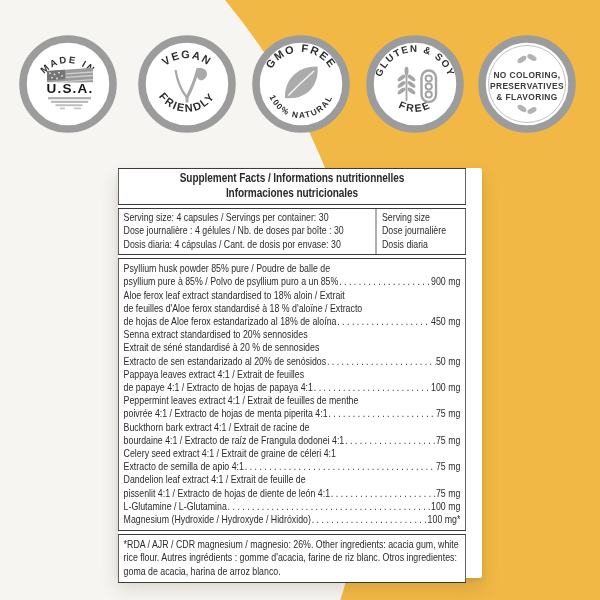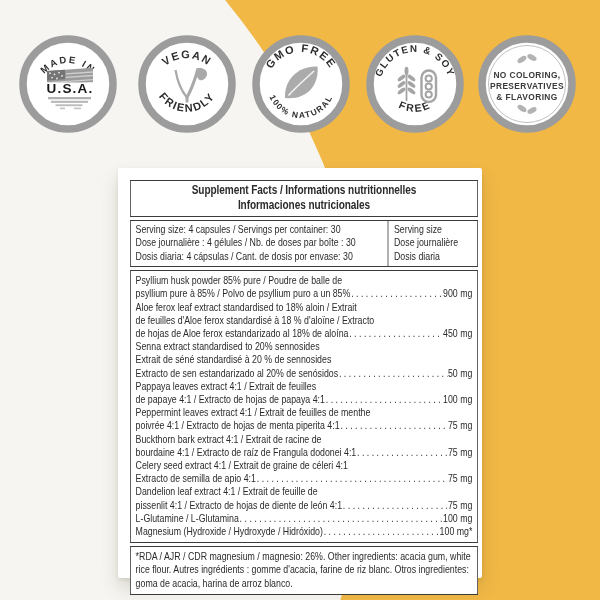--- a/index.html
+++ b/index.html
@@ -15,21 +15,21 @@
   }
   
   .badge{position:absolute;top:34px;width:100px;height:100px;}
   .b1{left:18px;} .b2{left:137px;} .b3{left:251px;} .b4{left:365px;} .b5{left:477px;}
 
   
   .card{
     position:absolute;left:118px;top:168px;width:364px;height:410px;
     background:#ffffff;border-radius:2px;
     box-shadow:0 10px 18px rgba(90,70,20,.18), 0 2px 4px rgba(0,0,0,.08);
-    padding:12px;box-sizing:border-box;
+    padding:0;box-sizing:border-box;
   }
   .squeeze{
     width:435px;transform:scaleX(0.8);transform-origin:0 0;
     color:#2b2b2b;
   }
   .box{border:1.6px solid #3b3b3b;background:#fff;}
   .title-box{padding:2px 4px 3px;text-align:center;font-weight:bold;
     font-size:12.6px;line-height:15px;letter-spacing:-0.1px;}
   .serving-box{margin-top:3px;display:flex;font-size:11px;line-height:13.4px;}
   .serving-left{flex:1;padding:2px 4px 3px 6px;}

